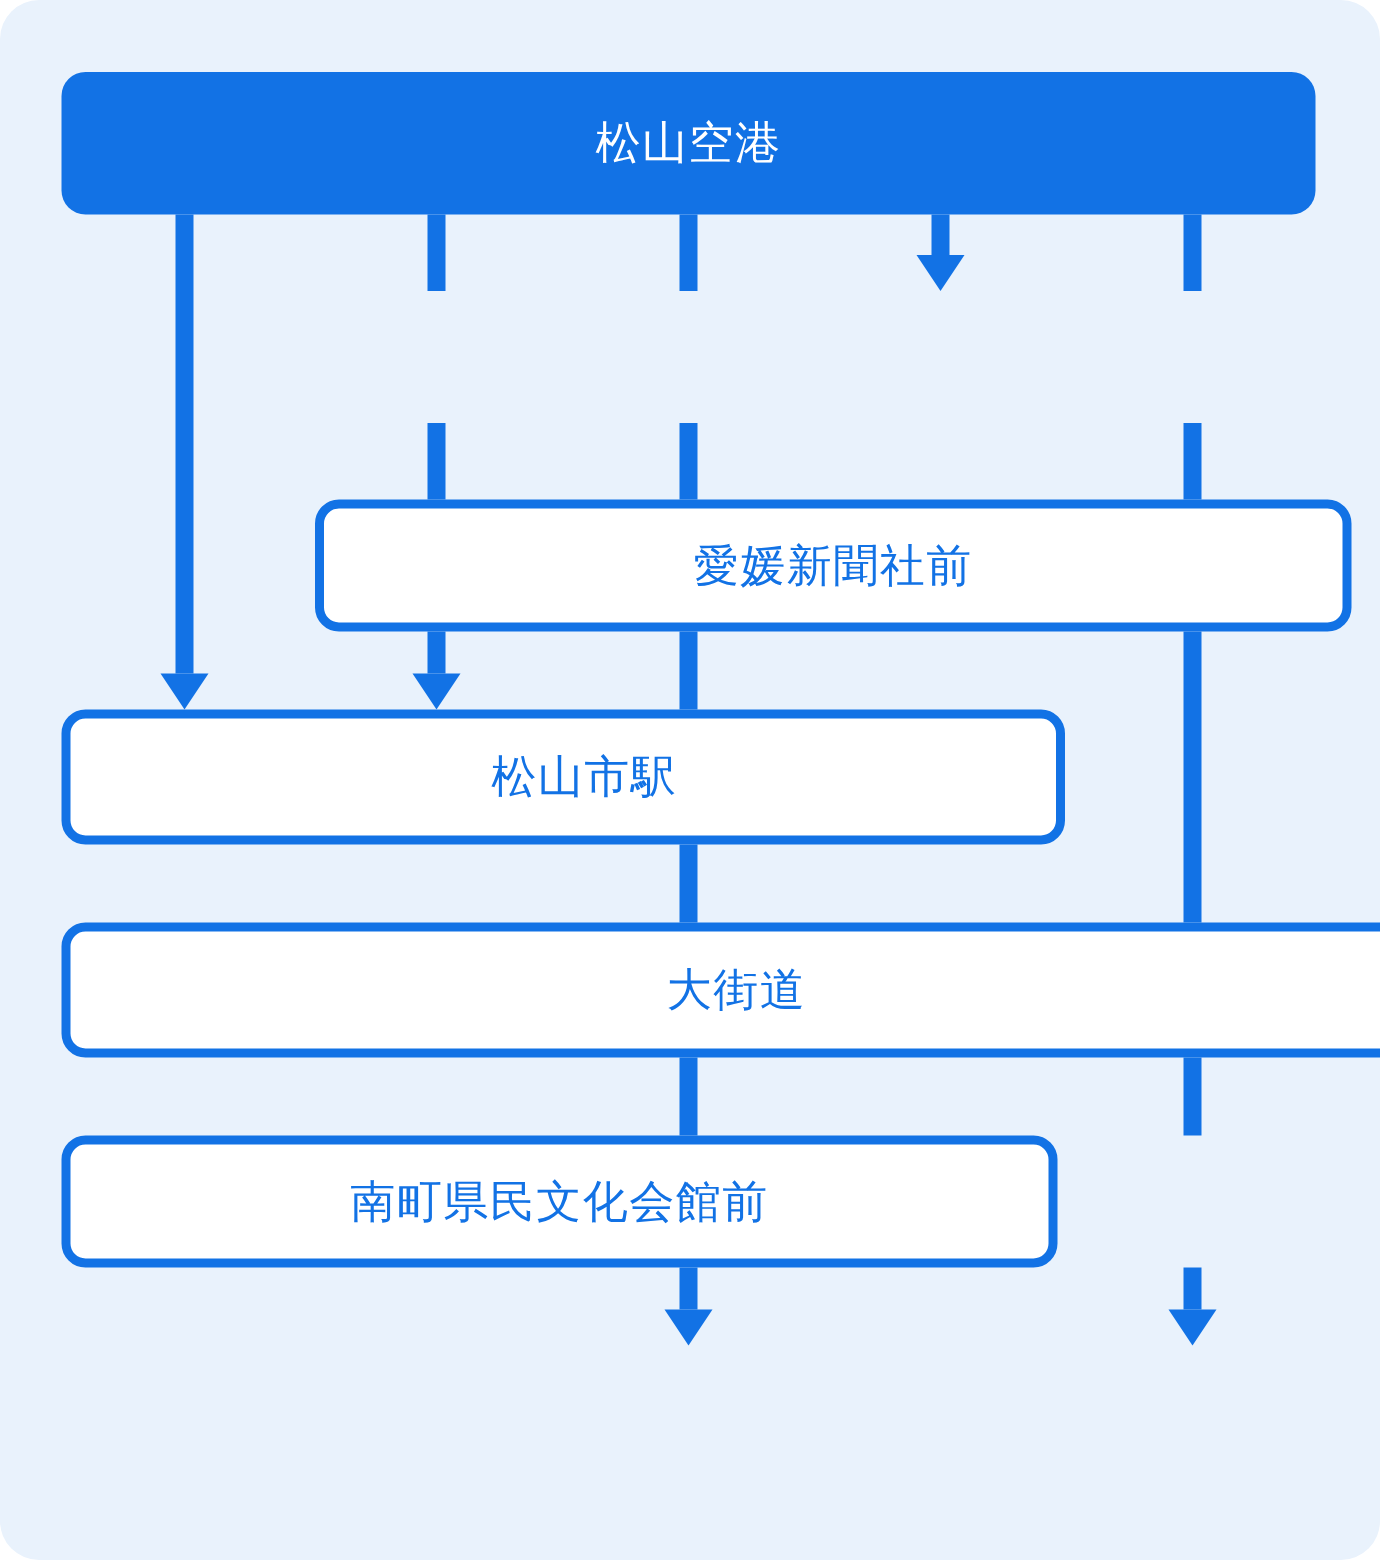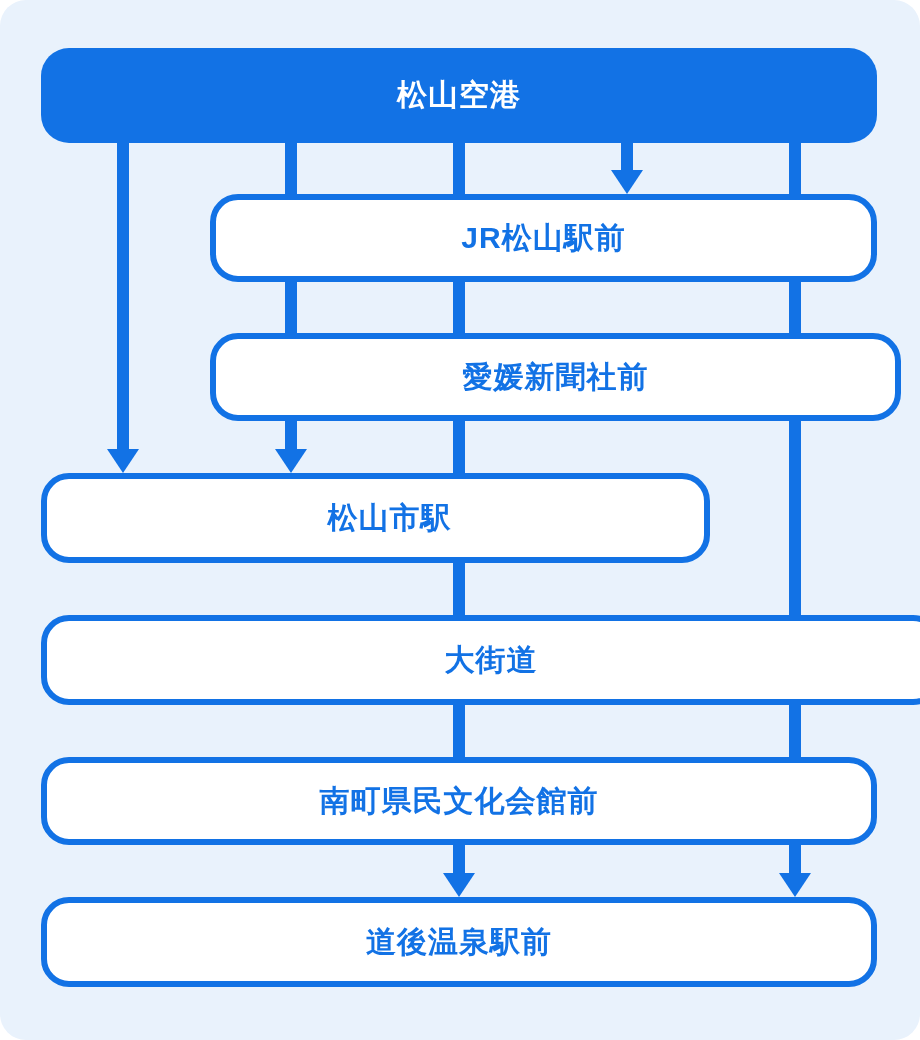--- a/index.html
+++ b/index.html
@@ -14,23 +14,23 @@
     width:920px;height:1040px;
     background:var(--bg);
     border-radius:26px;
     overflow:hidden;
   }
   .node{
     position:absolute;
     box-sizing:border-box;
     background:var(--node-fill);
     border:6px solid var(--blue);
-    border-radius:28px;
+    border-radius:16px;
     display:flex;align-items:center;justify-content:center;
-    font-size:30px;font-weight:bold;color:var(--blue);
+    font-size:30px;font-weight:normal;color:var(--blue);
     letter-spacing:1px;
     z-index:2;
   }
   .node.primary{
     background:var(--blue);
     border:none;
     color:#FFFFFF;
   }
   .seg{
     position:absolute;
@@ -45,21 +45,21 @@
     border-right:16px solid transparent;
     border-top:24px solid var(--blue);
     z-index:1;
   }
   
   #n-airport{left:41px;top:48px;width:836px;height:95px;}
   #n-jr     {left:210px;top:194px;width:667px;height:88px;}
   #n-ehime  {left:210px;top:333px;width:691px;height:88px;}
   #n-shieki {left:41px;top:473px;width:669px;height:90px;padding-left:28px;}
   #n-okaido {left:41px;top:615px;width:900px;height:90px;}
-  #n-minami {left:41px;top:757px;width:836px;height:88px;}
+  #n-minami {left:41px;top:757px;width:664px;height:88px;}
   #n-dogo   {left:41px;top:897px;width:836px;height:90px;}
   
   .l1-s1{left:117px;top:143px;height:306px;}
   .l1-h {left:107px;top:449px;}
   
   .l2-s1{left:285px;top:143px;height:51px;}
   .l2-s2{left:285px;top:282px;height:51px;}
   .l2-s3{left:285px;top:421px;height:28px;}
   .l2-h {left:275px;top:449px;}
   
@@ -106,20 +106,18 @@
   <div class="head l4-h"></div>
 
   <div class="seg l5-s1"></div>
   <div class="seg l5-s2"></div>
   <div class="seg l5-s3"></div>
   <div class="seg l5-s4"></div>
   <div class="seg l5-s5"></div>
   <div class="head l5-h"></div>
 
   <div class="node primary" id="n-airport">松山空港</div>
-  <div class="node" id="n-jr">JR松山駅前</div>
   <div class="node" id="n-ehime">愛媛新聞社前</div>
   <div class="node" id="n-shieki">松山市駅</div>
   <div class="node" id="n-okaido">大街道</div>
   <div class="node" id="n-minami">南町県民文化会館前</div>
-  <div class="node" id="n-dogo">道後温泉駅前</div>
 
 </div>
 
 </body></html>

